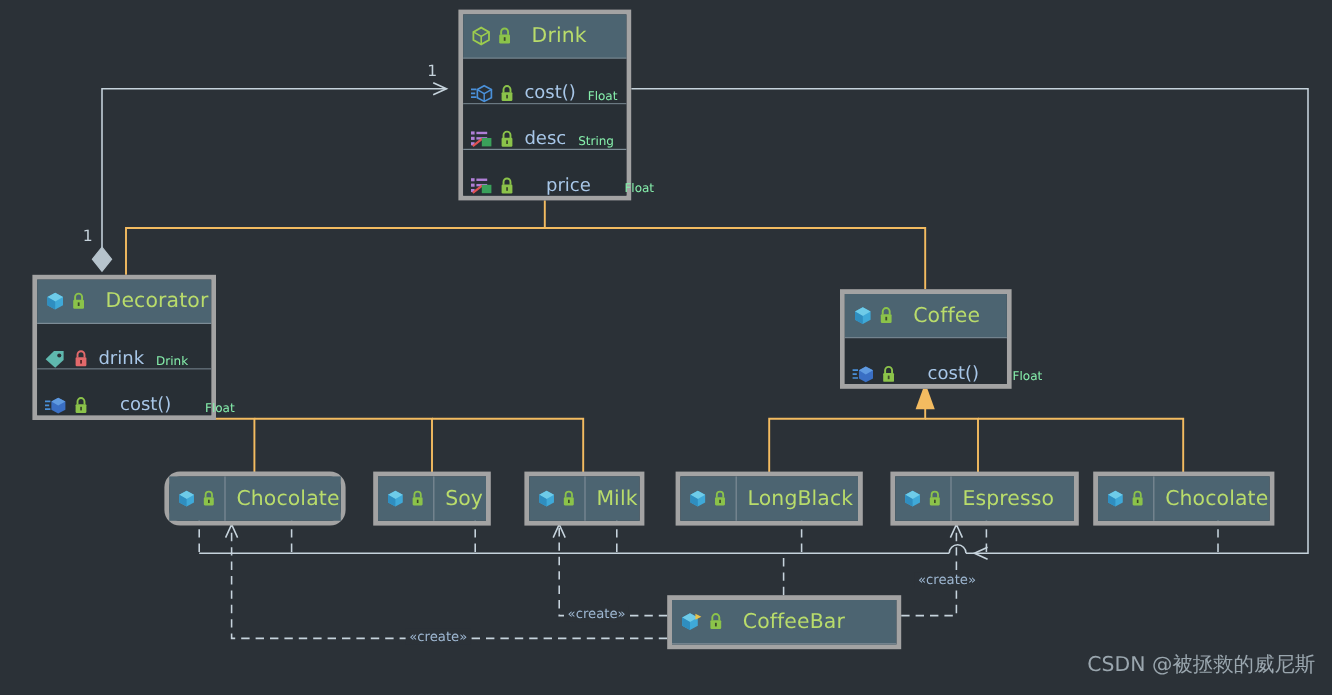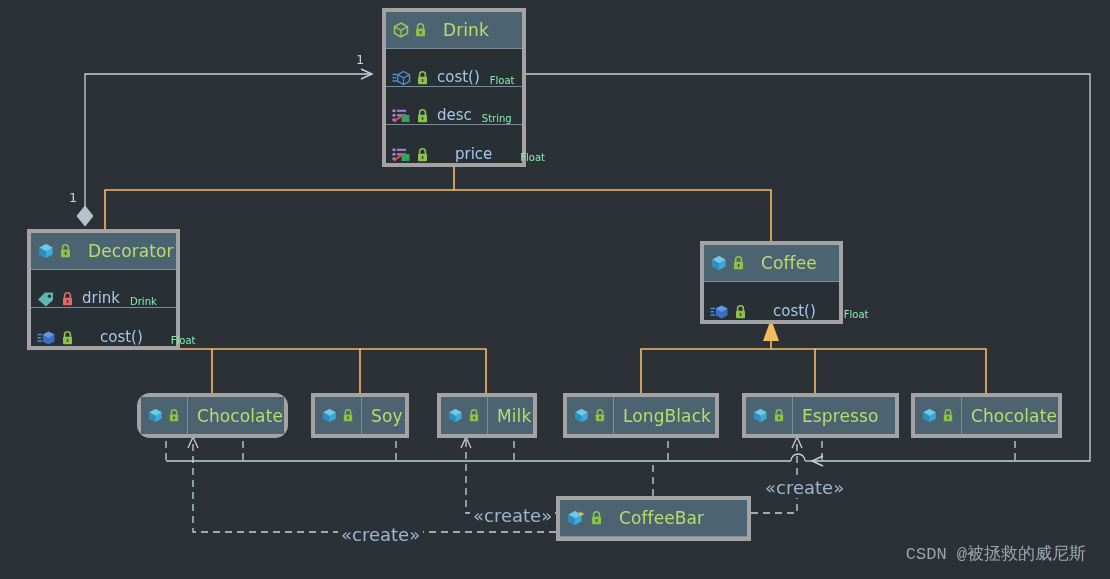--- a/index.html
+++ b/index.html
@@ -83,38 +83,37 @@
     margin-left: 10px;
     white-space: nowrap;
   }
 
   
   .ico { display: inline-block; line-height: 0; }
 
   .stereo {
     position: absolute;
     color: #9db6d0;
-    font-size: 18px;
+    font-size: 11px;
     background: #2b3137;
     padding: 0 3px;
     white-space: nowrap;
   }
   .mult {
     position: absolute;
     color: #c6d3dc;
     font-size: 13px;
   }
   .watermark {
     position: absolute;
-    right: 24px;
+    right: 14px;
     bottom: 14px;
     color: #9aa6ae;
     font-size: 17px;
     white-space: nowrap;
-    font-family: Liberation Mono, monospace;
   }
 </style>
 </head>
 <body>
 
 <div id="canvas">
 
   <svg id="edges" viewBox="0 0 1110 579">
     <defs>
       <marker id="tri" markerWidth="16" markerHeight="14" refX="1" refY="7" orient="auto" markerUnits="userSpaceOnUse">

